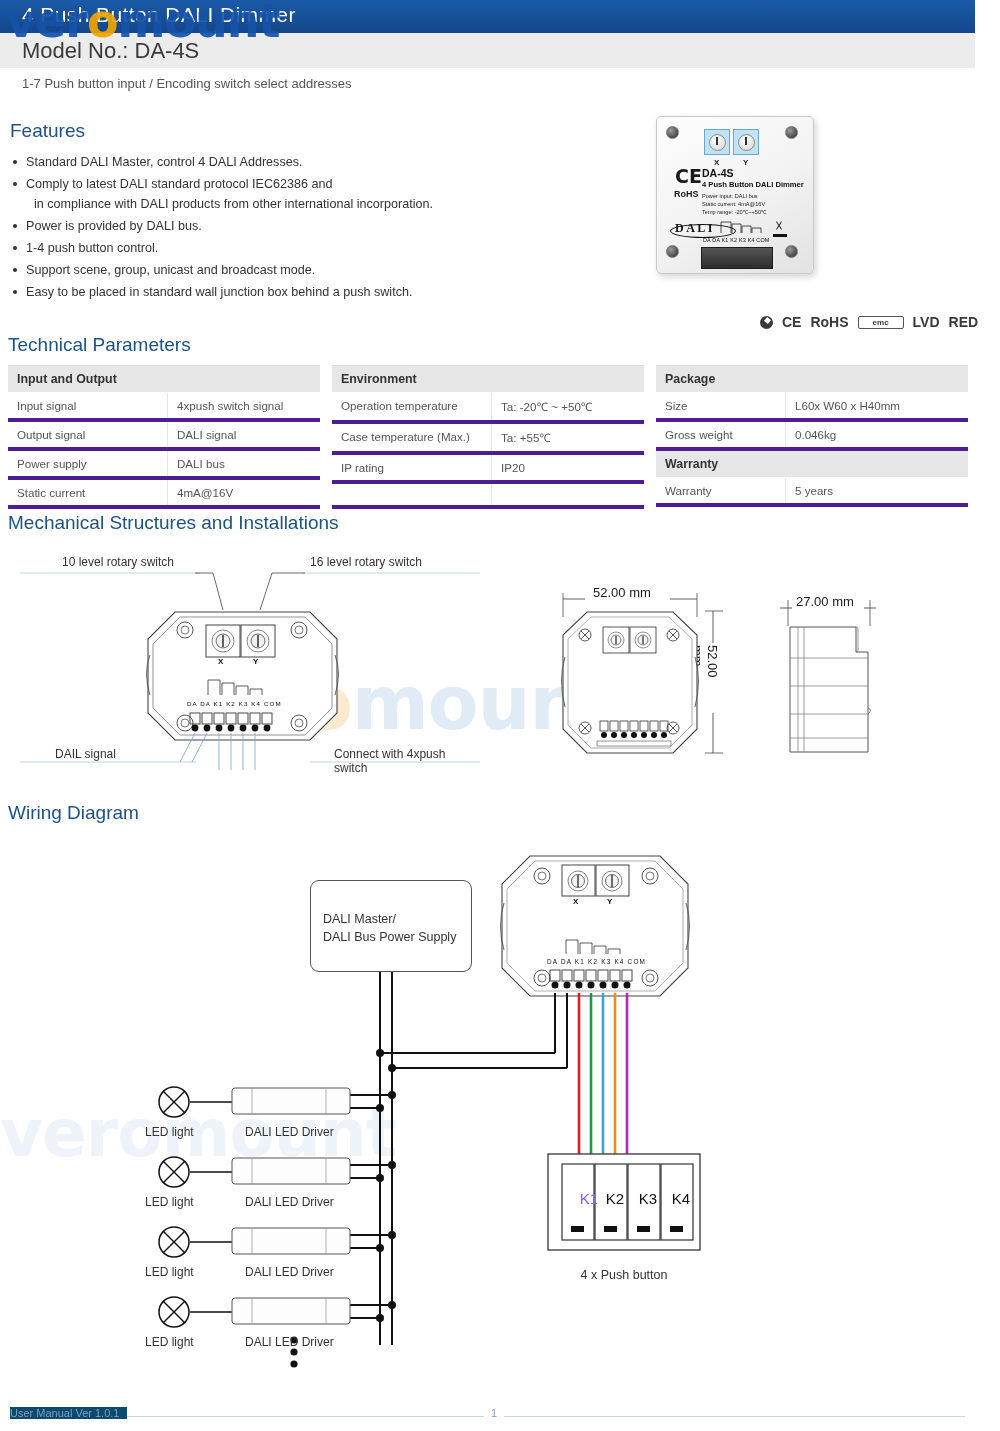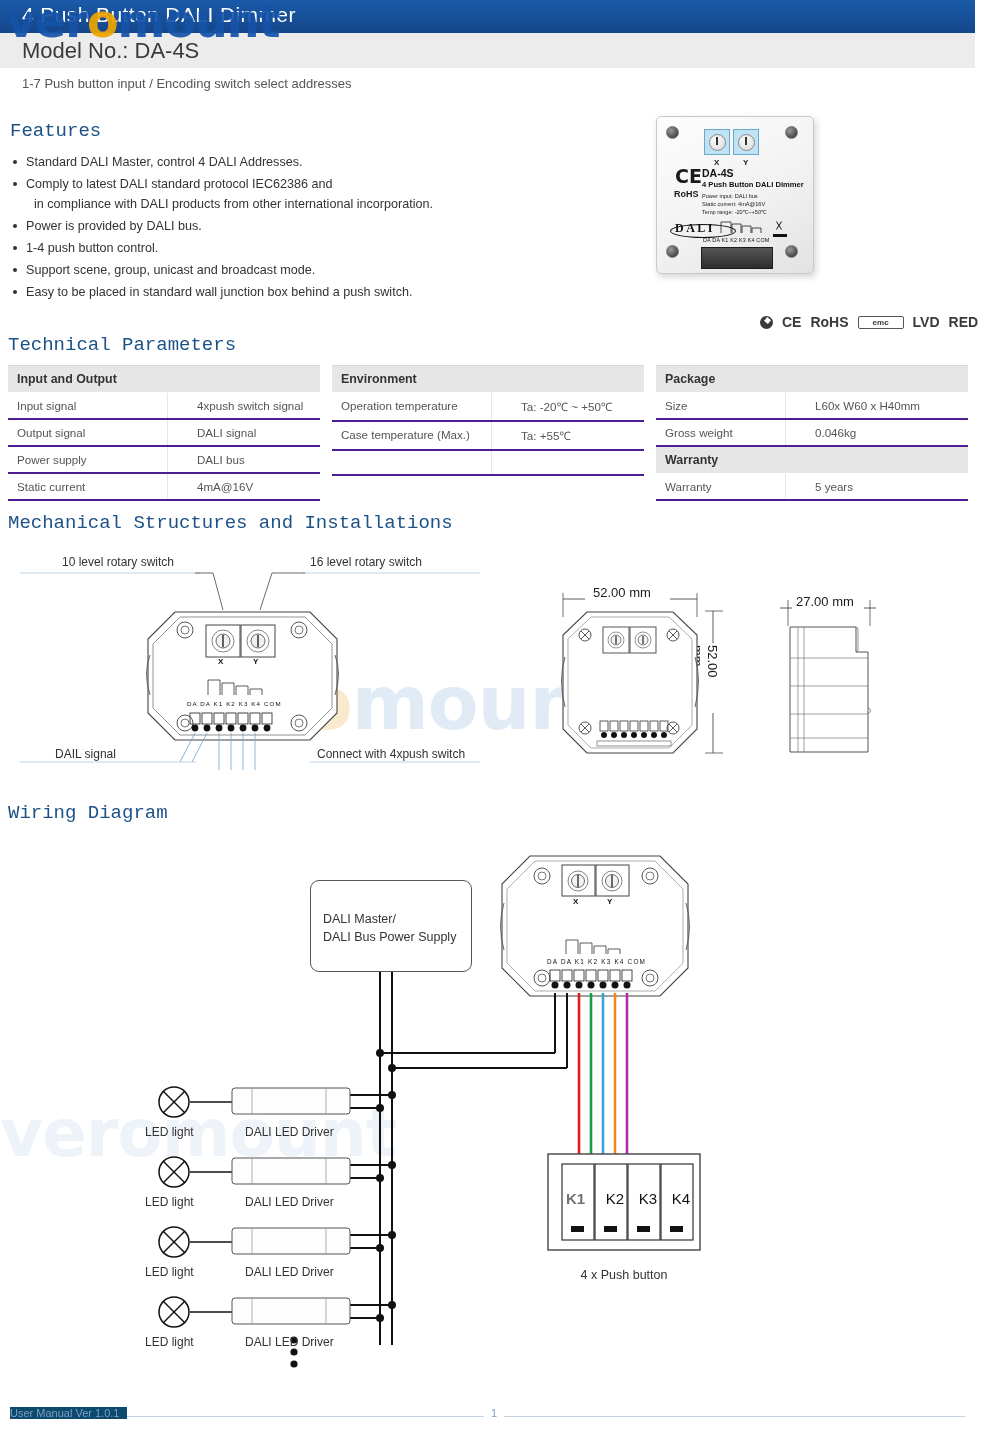--- a/index.html
+++ b/index.html
@@ -73,21 +73,21 @@
   .subtitle {
     position: absolute; left: 22px; top: 76px;
     font-size: 13px; color: #555;
   }
 
   
   .sec-h {
     position: absolute;
     font-size: 19px;
     color: #1d5287;
-    font-family: Liberation Mono, monospace;
+    font-family: Liberation Sans, sans-serif;
   }
 
   
   .feat-list { position: absolute; left: 10px; top: 152px; width: 460px; }
   .feat-li {
     position: relative;
     padding-left: 16px;
     font-size: 12.6px;
     color: #333;
     line-height: 21px;
@@ -188,21 +188,21 @@
   }
 
   
   .tbl { position: absolute; border-top: 1px solid #d8d8d8; }
   .tbl-head {
     background: #e6e6e6;
     font-size: 12.4px; color: #333; font-weight: 600;
     padding: 6px 9px;
     border-bottom: 1px solid #fff;
   }
-  .tbl-row { display: flex; border-bottom: 2px solid #4c1d95; min-height: 25px; gap: 20px; }
+  .tbl-row { display: flex; border-bottom: 4px solid #4c1d95; min-height: 25px; }
   .tbl-c1 {
     font-size: 11.6px; color: #555; padding: 6px 9px;
     border-right: 1px solid #e6e6e6;
   }
   .tbl-c2 { font-size: 11.6px; color: #555; padding: 6px 9px; }
 
   
   .dlabel { position: absolute; font-size: 12px; color: #333; }
   .dim-txt { position: absolute; font-size: 13px; color: #1a1a1a; font-family: "Liberation Sans", sans-serif; }
 
@@ -320,20 +320,24 @@
   <div class="tbl-head">Environment</div>
   <div class="tbl-row">
     <div class="tbl-c1" style="width:160px;">Operation temperature</div>
     <div class="tbl-c2">Ta: -20℃ ~ +50℃</div>
   </div>
   <div class="tbl-row">
     <div class="tbl-c1" style="width:160px;">Case temperature (Max.)</div>
     <div class="tbl-c2">Ta: +55℃</div>
   </div>
   <div class="tbl-row">
+    <div class="tbl-c1" style="width:160px;">IP rating</div>
+    <div class="tbl-c2">IP20</div>
+  </div>
+  <div class="tbl-row">
     <div class="tbl-c1" style="width:160px;"></div>
     <div class="tbl-c2"></div>
   </div>
 </div>
 
 <div class="tbl" style="left:656px; top:365px; width:312px;">
   <div class="tbl-head">Package</div>
   <div class="tbl-row">
     <div class="tbl-c1" style="width:130px;">Size</div>
     <div class="tbl-c2">L60x W60 x H40mm</div>
@@ -348,21 +352,21 @@
     <div class="tbl-c2">5 years</div>
   </div>
 </div>
 
 <div class="sec-h" style="left:8px; top:512px;">Mechanical Structures and Installations</div>
 
 <div style="position:absolute;left:20px;top:555px;width:460px;height:215px;">
   <div class="dlabel" style="left:42px; top:0px;">10 level rotary switch</div>
   <div class="dlabel" style="left:290px; top:0px;">16 level rotary switch</div>
   <div class="dlabel" style="left:35px; top:192px;">DAIL signal</div>
-  <div class="dlabel" style="left:297px; top:192px;">Connect with 4xpush switch</div>
+  <div class="dlabel" style="left:314px; top:192px;">Connect with 4xpush switch</div>
 
   <svg width="460" height="215" style="position:absolute;left:0;top:0;">
 
     <line x1="0" y1="18" x2="180" y2="18" stroke="#bcd3e8" stroke-width="1"></line>
     <line x1="283" y1="18" x2="460" y2="18" stroke="#bcd3e8" stroke-width="1"></line>
     <line x1="0" y1="207" x2="176" y2="207" stroke="#bcd3e8" stroke-width="1"></line>
     <line x1="290" y1="207" x2="460" y2="207" stroke="#bcd3e8" stroke-width="1"></line>
     <path d="M175 18 L193 18 L203 55" stroke="#444" stroke-width="0.8" fill="none"></path>
     <path d="M285 18 L252 18 L240 55" stroke="#444" stroke-width="0.8" fill="none"></path>
 
@@ -658,21 +662,21 @@
       <rect x="661" y="324" width="32" height="76"></rect>
     </g>
     <g fill="#111">
       <rect x="571" y="386" width="13" height="6"></rect>
       <rect x="604" y="386" width="13" height="6"></rect>
       <rect x="637" y="386" width="13" height="6"></rect>
       <rect x="670" y="386" width="13" height="6"></rect>
     </g>
   </svg>
 
-  <div style="position:absolute;left:566px;top:350px;width:32px;text-align:left;font-size:15px;color:#737373;font-weight:bold;">K1</div>
+  <div style="position:absolute;left:566px;top:350px;width:32px;text-align:right;font-size:15px;color:#8b5cf6;">K1</div>
   <div style="position:absolute;left:599px;top:350px;width:32px;text-align:center;font-size:15px;color:#111;">K2</div>
   <div style="position:absolute;left:632px;top:350px;width:32px;text-align:center;font-size:15px;color:#111;">K3</div>
   <div style="position:absolute;left:665px;top:350px;width:32px;text-align:center;font-size:15px;color:#111;">K4</div>
   <div style="position:absolute;left:548px;top:428px;width:152px;text-align:center;font-size:12.5px;color:#333;">4 x Push button</div>
 
   <div class="dlabel" style="left:145px; top:285px;">LED light</div>
   <div class="dlabel" style="left:145px; top:355px;">LED light</div>
   <div class="dlabel" style="left:145px; top:425px;">LED light</div>
   <div class="dlabel" style="left:145px; top:495px;">LED light</div>
 

